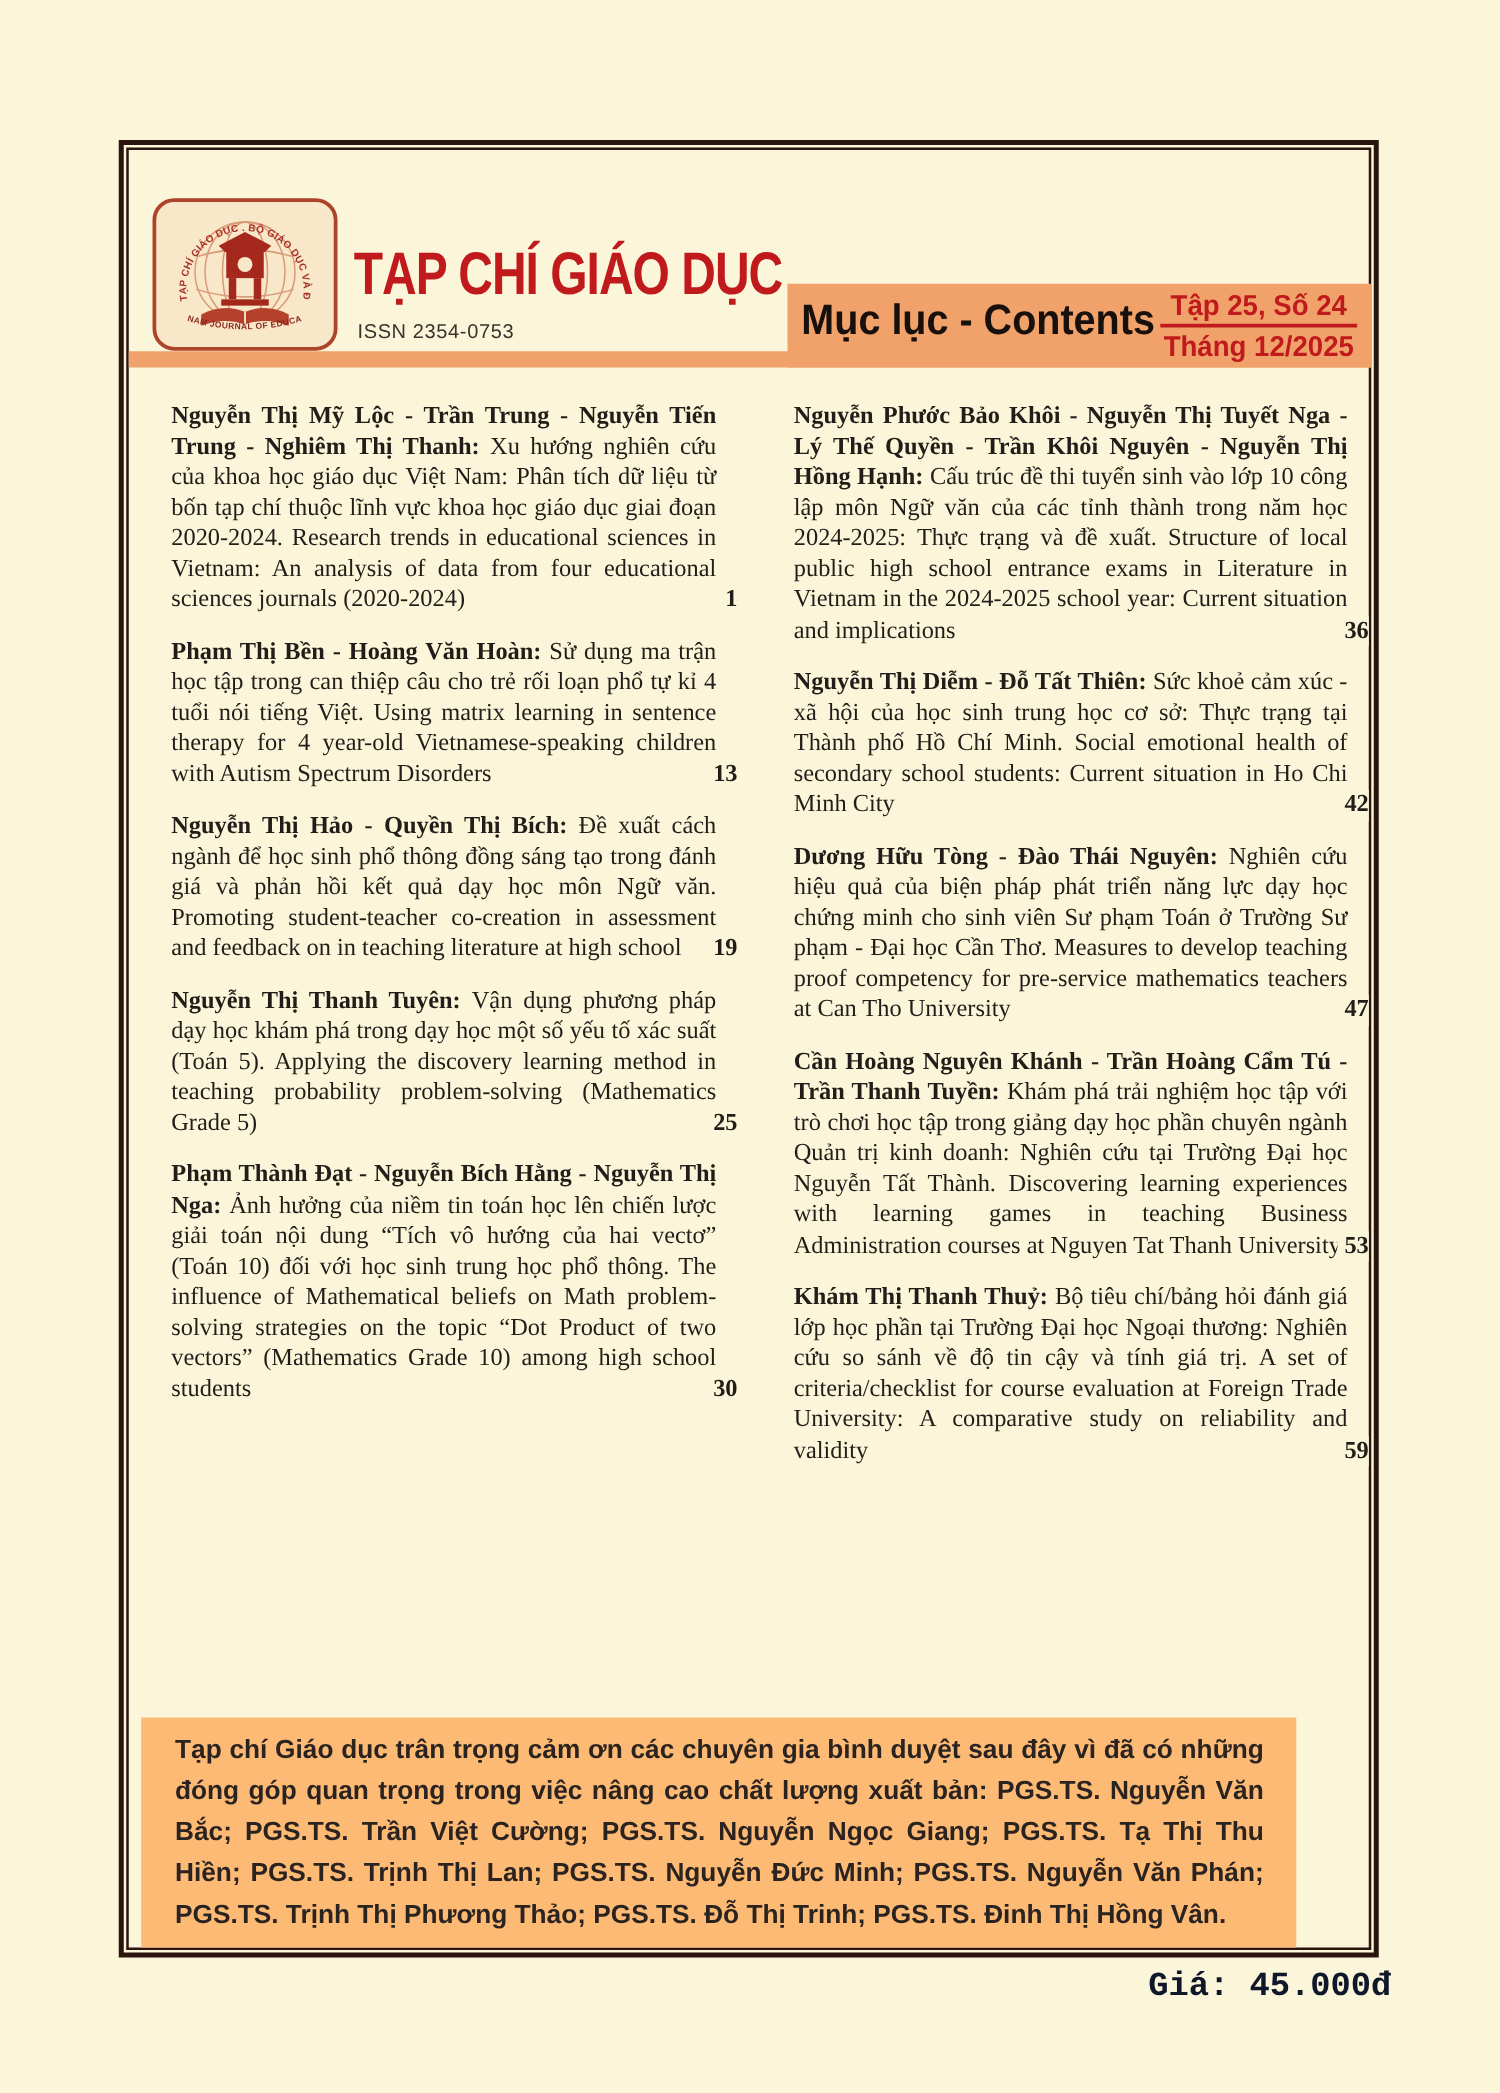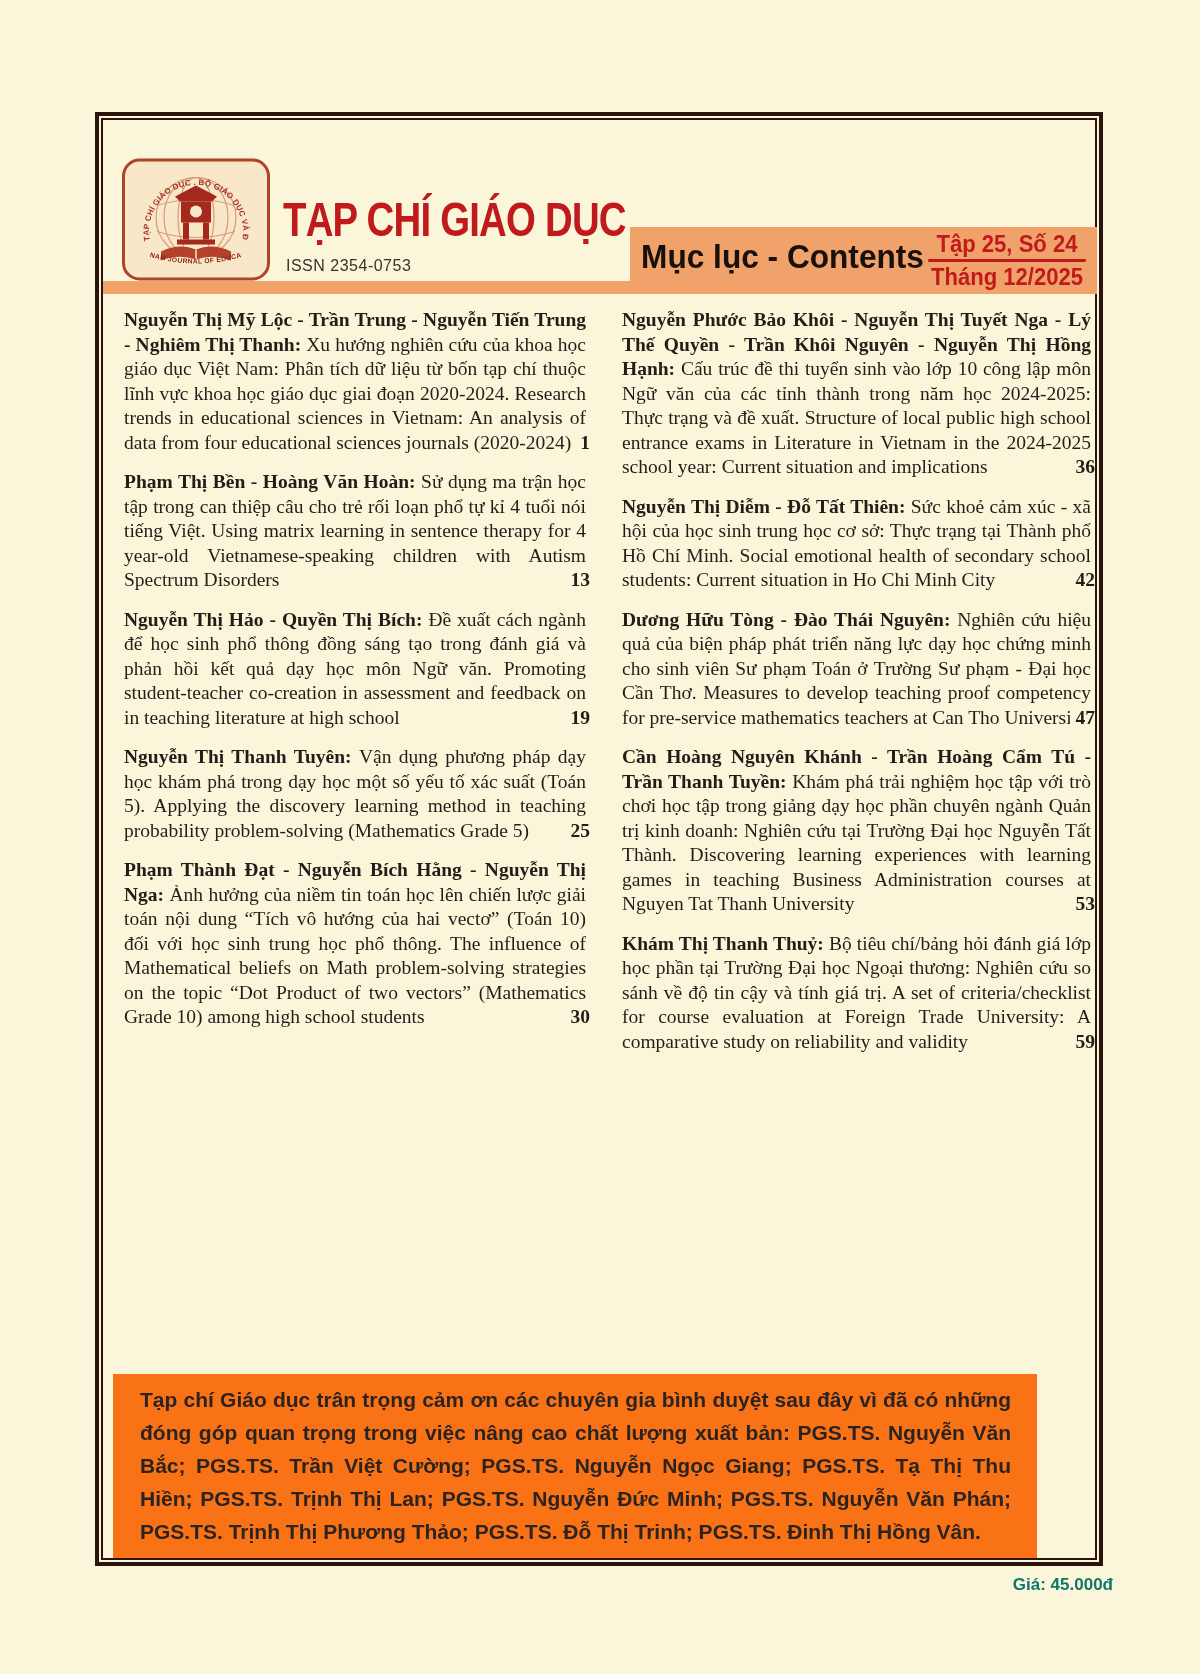--- a/index.html
+++ b/index.html
@@ -55,40 +55,40 @@
 
   
   .toc-col{
     position:absolute;top:304px;
     font-family:"Liberation Serif","DejaVu Serif",serif;
     font-size:19.5px;line-height:24.5px;color:#221D19;
   }
   #toc-col-left{left:120px;width:470px;}
   #toc-col-right{left:618px;width:477px;}
   .entry{position:relative;margin-bottom:15px;}
-  .entry-text{margin:4px;text-align:justify;}
+  .entry-text{margin:17px;text-align:justify;}
   .authors{font-weight:bold;}
   .pagenum{
     position:absolute;right:0;bottom:0;font-weight:bold;
     background:#FBF5D9;padding-left:6px;
   }
 
   
   .ack-box{
     position:absolute;left:113px;top:1374px;width:924px;box-sizing:border-box;
-    background:#f97316;padding:9px 26px 10px 27px;
+    background:#fdba74;padding:9px 26px 10px 27px;
   }
   .ack-text{
     margin:0;font-size:21px;font-weight:bold;line-height:33px;
     color:#2B2320;text-align:justify;
   }
 
   .price{
     position:absolute;right:87px;top:1575px;
-    font-size:17px;font-weight:bold;color:#0f766e;white-space:nowrap;
+    font-size:27px;font-weight:bold;color:#0f172a;white-space:nowrap;font-family:Liberation Mono, monospace;
   }
 </style>
 </head>
 <body>
 
 <div id="page">
 
   <div class="frame"></div>
 
   <div class="band-thin"></div>

